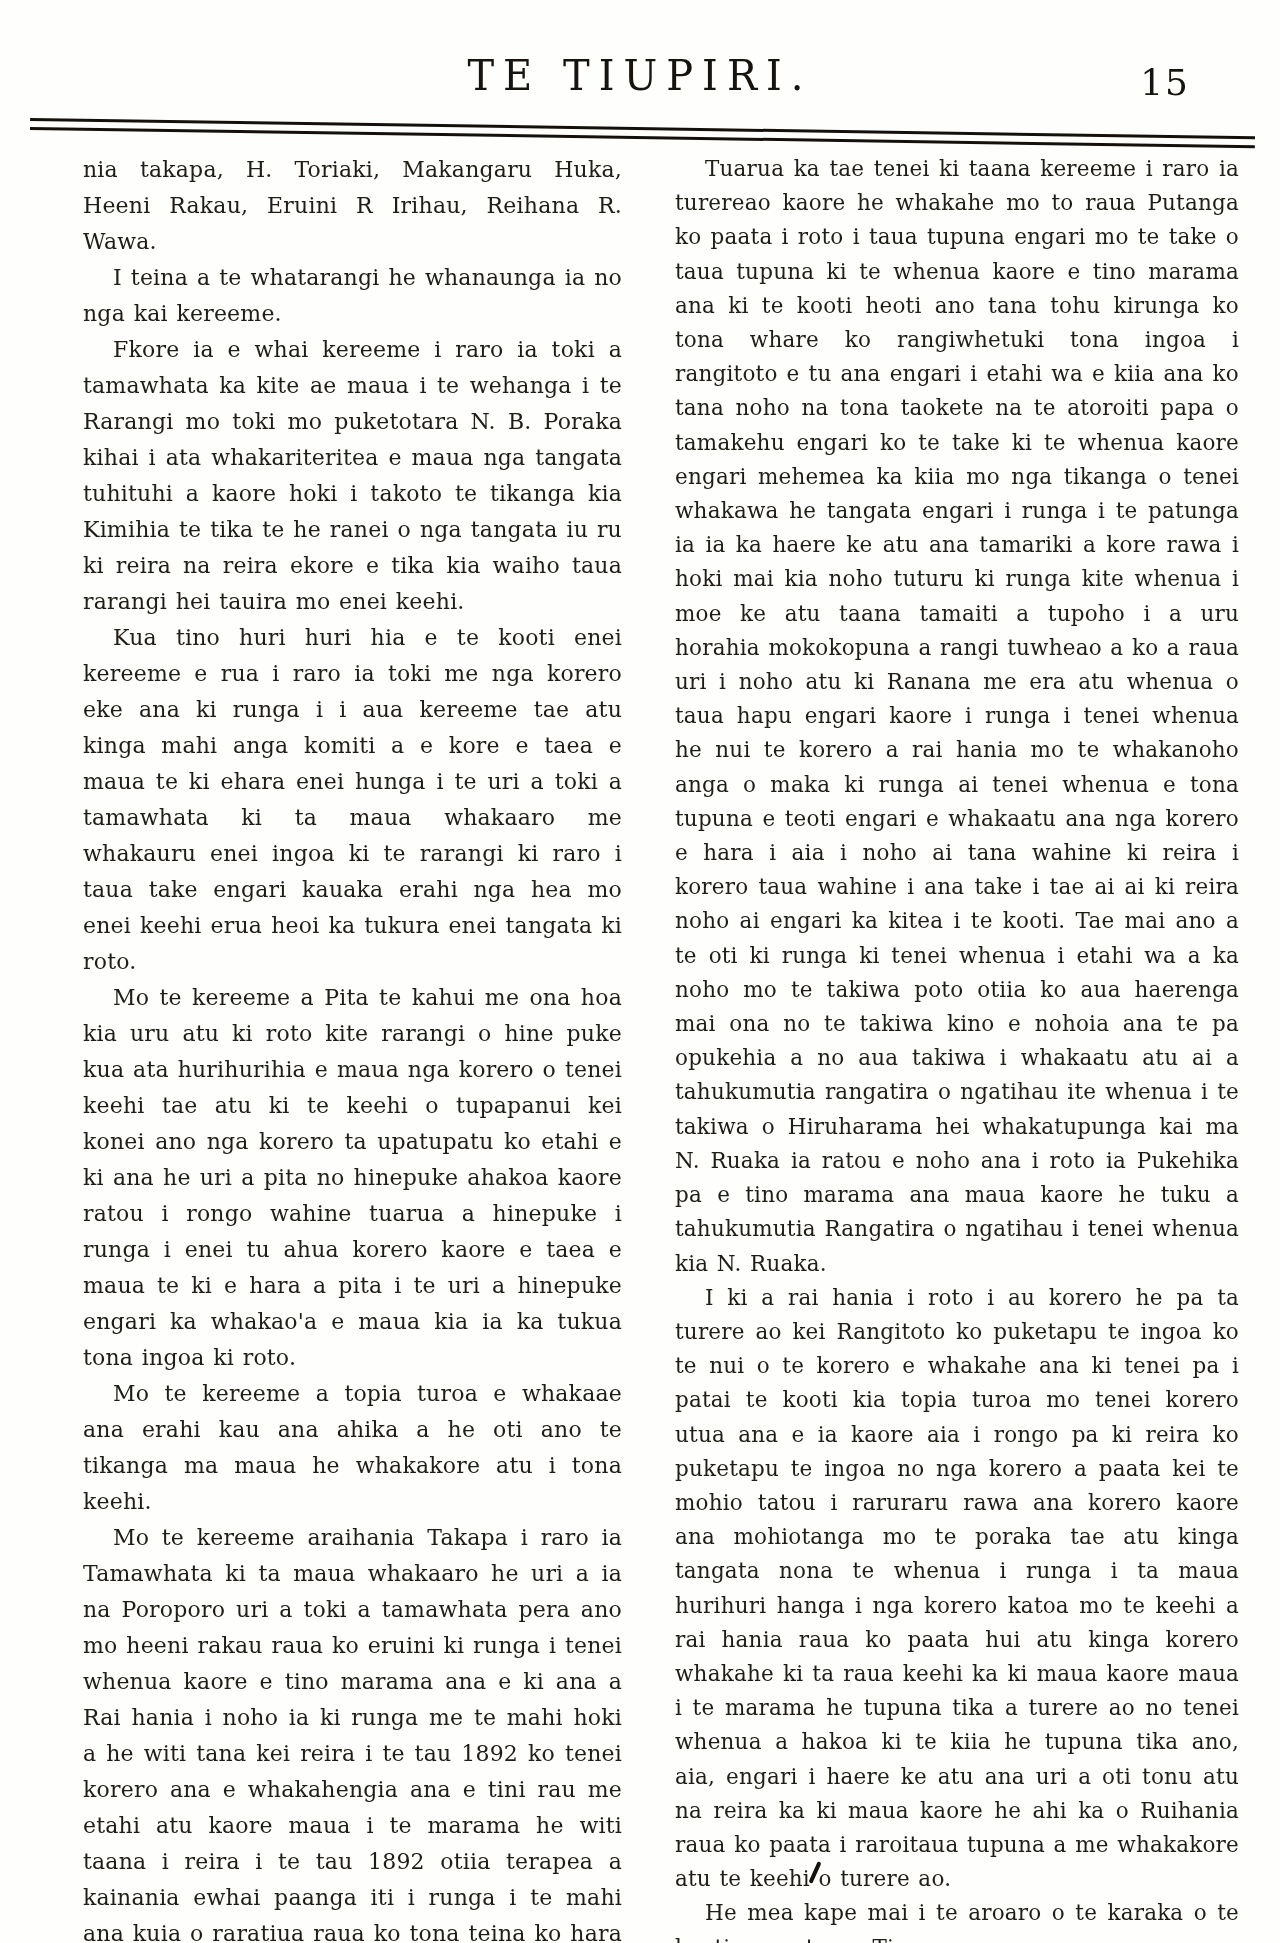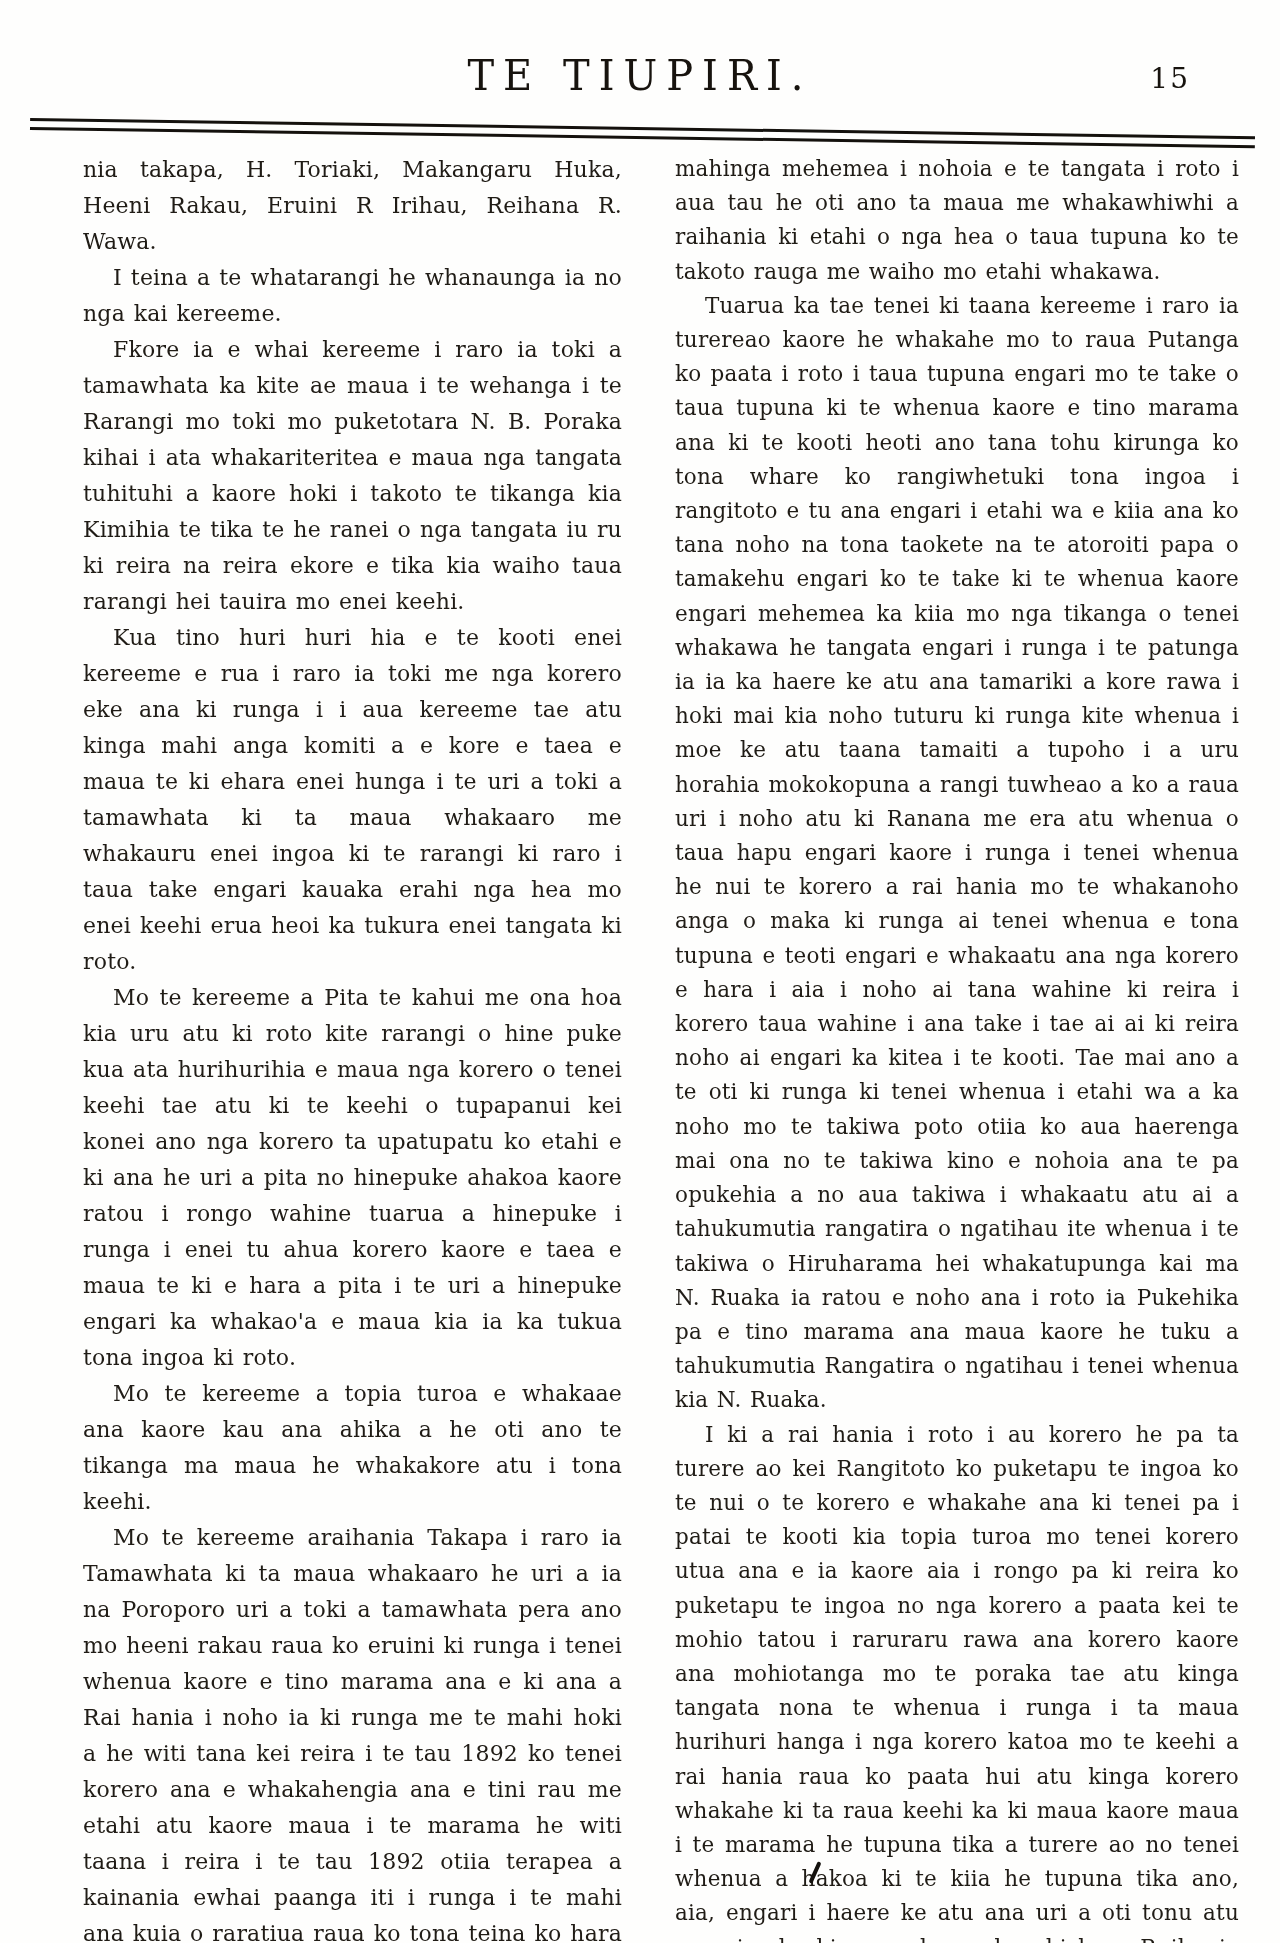--- a/index.html
+++ b/index.html
@@ -20,21 +20,21 @@
     text-align:center;
     font-size:40px;
     font-weight:normal;
     letter-spacing:9px;
     transform:scaleY(1.05);
     color:#17130e;
   }
   .page-number {
     position:absolute;
     top:62px; right:90px;
-    font-size:28px;
+    font-size:36px;
     letter-spacing:2px;
     color:#17130e;
   }
   .double-rule {
     position:absolute;
     left:30px; top:118px;
     width:1225px;
     transform:rotate(0.85deg);
     transform-origin:left center;
   }
@@ -85,26 +85,25 @@
   </div>
 
   <main class="columns">
 
     <section class="column left">
       <p>nia takapa, H. Toriaki, Makangaru Huka, Heeni Rakau, Eruini R Irihau, Reihana R. Wawa.</p>
       <p class="indent">I teina a te whatarangi he whanaunga ia no nga kai kereeme.</p>
       <p class="indent">Fkore ia e whai kereeme i raro ia toki a tamawhata ka kite ae maua i te wehanga i te Rarangi mo toki mo puketotara N. B. Poraka kihai i ata whakariteritea e maua nga tangata tuhituhi a kaore hoki i takoto te tikanga kia Kimihia te tika te he ranei o nga tangata iu ru ki reira na reira ekore e tika kia waiho taua rarangi hei tauira mo enei keehi.</p>
       <p class="indent">Kua tino huri huri hia e te kooti enei kereeme e rua i raro ia toki me nga korero eke ana ki runga i i aua kereeme tae atu kinga mahi anga komiti a e kore e taea e maua te ki ehara enei hunga i te uri a toki a tamawhata ki ta maua whakaaro me whakauru enei ingoa ki te rarangi ki raro i taua take engari kauaka erahi nga hea mo enei keehi erua heoi ka tukura enei tangata ki roto.</p>
       <p class="indent">Mo te kereeme a Pita te kahui me ona hoa kia uru atu ki roto kite rarangi o hine puke kua ata hurihurihia e maua nga korero o tenei keehi tae atu ki te keehi o tupapanui kei konei ano nga korero ta upatupatu ko etahi e ki ana he uri a pita no hinepuke ahakoa kaore ratou i rongo wahine tuarua a hinepuke i runga i enei tu ahua korero kaore e taea e maua te ki e hara a pita i te uri a hinepuke engari ka whakao'a e maua kia ia ka tukua tona ingoa ki roto.</p>
-      <p class="indent">Mo te kereeme a topia turoa e whakaae ana kaore kau ana ahika a he oti ano te tikanga ma maua he whakakore atu i tona keehi.</p>
+      <p class="indent">Mo te kereeme a topia turoa e whakaae ana erahi kau ana ahika a he oti ano te tikanga ma maua he whakakore atu i tona keehi.</p>
       <p class="indent">Mo te kereeme araihania Takapa i raro ia Tamawhata ki ta maua whakaaro he uri a ia na Poroporo uri a toki a tamawhata pera ano mo heeni rakau raua ko eruini ki runga i tenei whenua kaore e tino marama ana e ki ana a Rai hania i noho ia ki runga me te mahi hoki a he witi tana kei reira i te tau 1892 ko tenei korero ana e whakahengia ana e tini rau me etahi atu kaore maua i te marama he witi taana i reira i te tau 1892 otiia terapea a kainania ewhai paanga iti i runga i te mahi ana kuia o raratiua raua ko tona teina ko hara aka whakatau maua me whakawhiwhi ia ki etahi hea o toki engari e ki ana hoki maua e kore i whakatakotoria enei hea ki tetahi wahi motu hake o te poraka no te mea ka toru te kau tau pea roa atu ranei te mahi nga ona matua a tamawhata ki runga a kua kore ia e whai tikanga inaianei mo aua</p>
     </section>
 
     <section class="column right">
-      <p>mahinga mehemea i nohoia e te tangata i roto i aua tau he oti ano ta maua me whakawhiwhi a raihania ki etahi o nga hea o taua tupuna ko te takoto rauga me waiho mo etahi whakawa.</p>
       <p class="indent">Tuarua ka tae tenei ki taana kereeme i raro ia turereao kaore he whakahe mo to raua Putanga ko paata i roto i taua tupuna engari mo te take o taua tupuna ki te whenua kaore e tino marama ana ki te kooti heoti ano tana tohu kirunga ko tona whare ko rangiwhetuki tona ingoa i rangitoto e tu ana engari i etahi wa e kiia ana ko tana noho na tona taokete na te atoroiti papa o tamakehu engari ko te take ki te whenua kaore engari mehemea ka kiia mo nga tikanga o tenei whakawa he tangata engari i runga i te patunga ia ia ka haere ke atu ana tamariki a kore rawa i hoki mai kia noho tuturu ki runga kite whenua i moe ke atu taana tamaiti a tupoho i a uru horahia mokokopuna a rangi tuwheao a ko a raua uri i noho atu ki Ranana me era atu whenua o taua hapu engari kaore i runga i tenei whenua he nui te korero a rai hania mo te whakanoho anga o maka ki runga ai tenei whenua e tona tupuna e teoti engari e whakaatu ana nga korero e hara i aia i noho ai tana wahine ki reira i korero taua wahine i ana take i tae ai ai ki reira noho ai engari ka kitea i te kooti. Tae mai ano a te oti ki runga ki tenei whenua i etahi wa a ka noho mo te takiwa poto otiia ko aua haerenga mai ona no te takiwa kino e nohoia ana te pa opukehia a no aua takiwa i whakaatu atu ai a tahukumutia rangatira o ngatihau ite whenua i te takiwa o Hiruharama hei whakatupunga kai ma N. Ruaka ia ratou e noho ana i roto ia Pukehika pa e tino marama ana maua kaore he tuku a tahukumutia Rangatira o ngatihau i tenei whenua kia N. Ruaka.</p>
       <p class="indent">I ki a rai hania i roto i au korero he pa ta turere ao kei Rangitoto ko puketapu te ingoa ko te nui o te korero e whakahe ana ki tenei pa i patai te kooti kia topia turoa mo tenei korero utua ana e ia kaore aia i rongo pa ki reira ko puketapu te ingoa no nga korero a paata kei te mohio tatou i raruraru rawa ana korero kaore ana mohiotanga mo te poraka tae atu kinga tangata nona te whenua i runga i ta maua hurihuri hanga i nga korero katoa mo te keehi a rai hania raua ko paata hui atu kinga korero whakahe ki ta raua keehi ka ki maua kaore maua i te marama he tupuna tika a turere ao no tenei whenua a hakoa ki te kiia he tupuna tika ano, aia, engari i haere ke atu ana uri a oti tonu atu na reira ka ki maua kaore he ahi ka o Ruihania raua ko paata i raroitaua tupuna a me whakakore atu te keehi o turere ao.</p>
       <p class="indent">He mea kape mai i te aroaro o te karaka o te kooti ara o taare Tione.</p>
 
     </section>
 
   </main>
 
   <div class="stray-mark"></div>
 

